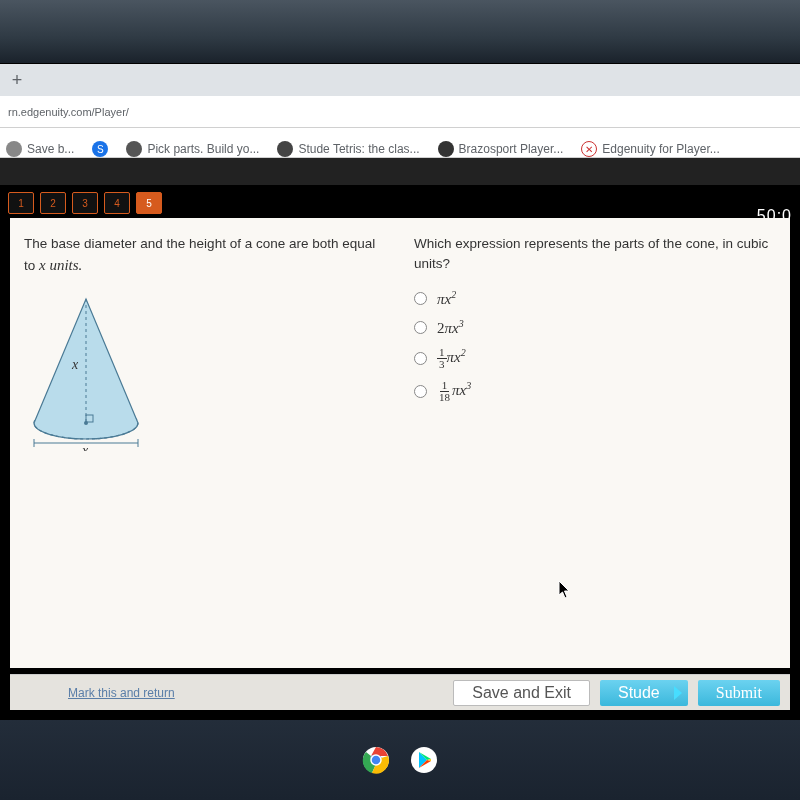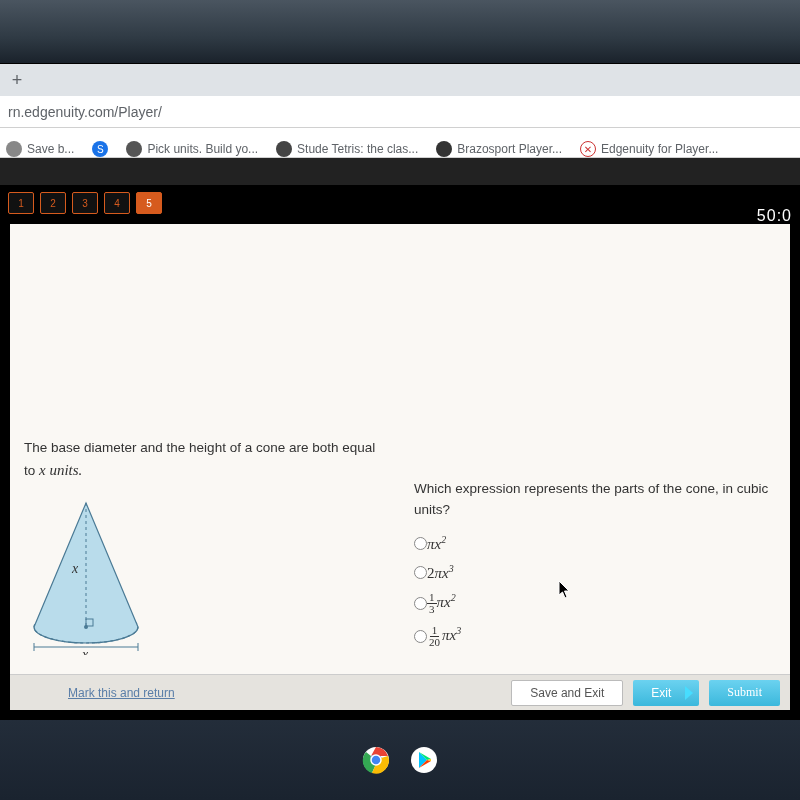--- a/index.html
+++ b/index.html
@@ -25,21 +25,21 @@
     display: flex; align-items: center; padding-left: 6px;
   }
   .new-tab {
     width: 22px; height: 22px; display: flex; align-items: center; justify-content: center;
     color: #5f6368; font-size: 18px; cursor: pointer;
   }
   .address-bar {
     position: absolute; left: 0; top: 96px; width: 800px; height: 32px;
     background: #fff; border-bottom: 1px solid #d0d0d0;
     display: flex; align-items: center; padding: 0 8px;
-    color: #5f6368; font-size: 14px;
+    color: #5f6368; font-size: 11px;
   }
   .bookmarks {
     position: absolute; left: 0; top: 128px; width: 800px; height: 30px;
     background: #fff; border-bottom: 1px solid #d0d0d0;
     display: flex; align-items: flex-end; gap: 18px; padding: 0 6px;
     color: #5f6368; font-size: 12px;
   }
   .bm-item { display: flex; align-items: center; gap: 5px; cursor: pointer; white-space: nowrap; }
   .bm-icon { width: 16px; height: 16px; border-radius: 50%; display:flex;align-items:center;justify-content:center;font-size:10px;color:#fff;}
   .app-header {
@@ -53,45 +53,45 @@
   }
   .nav-boxes { display: flex; gap: 6px; }
   .nav-box {
     width: 26px; height: 22px; border: 1px solid #d65b1e; background: #111;
     color: #d65b1e; font-size: 10px; display:flex;align-items:center;justify-content:center;
     border-radius: 2px; cursor: pointer;
   }
   .nav-box.active { background: #d65b1e; color: #fff; }
   .timer { color: #fff; font-size: 16px; letter-spacing: 1px; margin-top: 25px; }
   .content {
-    position: absolute; left: 10px; top: 224px; width: 780px; height: 450px;
-    background: #faf8f4; display: flex; align-items: flex-end;
+    position: absolute; left: 10px; top: 218px; width: 780px; height: 450px;
+    background: #faf8f4; display: flex;
   }
   .col { padding: 16px 14px; font-size: 13.5px; color: #333; }
   .col-left { width: 50%; }
   .col-right { width: 50%; }
   .prompt { line-height: 1.5; margin-bottom: 14px; }
   .cone-wrap { margin-top: 10px; }
   .options { margin-top: 12px; }
-  .opt { display: flex; align-items: center; margin: 10px 0; cursor: pointer; }
+  .opt { display: flex; align-items: center; gap: 10px; margin: 10px 0; cursor: pointer; }
   .radio { width: 13px; height: 13px; border: 1.5px solid #888; border-radius: 50%; background:#fff;}
   .math { font-family: 'Times New Roman', serif; font-style: italic; font-size: 15px; }
   sup { font-size: 10px; }
   .frac { display:inline-flex; flex-direction:column; align-items:center; font-style: normal; font-family:'Times New Roman',serif; vertical-align: middle; line-height:1; }
   .frac .n, .frac .d { font-size: 11px; padding: 0 2px;}
   .frac .n { border-bottom: 1px solid #333; }
   .footer {
     position: absolute; left: 10px; top: 674px; width: 780px; height: 36px;
     background: #e5e3de; display:flex; align-items:center; justify-content:space-between;
     padding: 0 10px; border-top:1px solid #ccc;
   }
   .mark-return { color: #5a7ea8; font-size: 12px; text-decoration: underline; cursor:pointer;margin-left:48px;}
   .btn-row { display:flex; gap:10px; align-items:center; }
   .btn {
-    height: 26px; padding: 0 18px; font-size: 12px; border-radius: 2px;
+    height: 26px; padding: 0 18px; font-size: 16px; border-radius: 2px;
     display:flex; align-items:center; justify-content:center; cursor:pointer;
   }
   .btn-save { background:#fff; border:1px solid #bbb; color:#555;}
   .btn-next { background: linear-gradient(#6bd2f0,#3bb8dc); color:#fff; position:relative; padding-right:28px;}
   .btn-next::after{content:''; position:absolute; right:6px; top:50%; transform:translateY(-50%); border-left:8px solid #3bb8dc; border-top:7px solid transparent; border-bottom:7px solid transparent; filter:brightness(1.2);}
   .btn-submit { background: linear-gradient(#6bd2f0,#3bb8dc); color:#fff;font-family:Liberation Serif, serif;}
   .cursor {
     position: absolute; left: 558px; top: 580px; width: 14px; height: 20px;
   }
   .shelf {
@@ -119,21 +119,21 @@
   <div class="bookmarks">
     <div class="bm-item">
       <span class="fav-circle" style="background:#888"></span>
       <span>Save b...</span>
     </div>
     <div class="bm-item">
       <span class="bm-icon" style="background:#1a73e8">S</span>
     </div>
     <div class="bm-item">
       <span class="fav-circle" style="background:#555"></span>
-      <span>Pick units. Build yo...</span>
+      <span>Pick parts. Build yo...</span>
     </div>
     <div class="bm-item">
       <span class="fav-circle" style="background:#444"></span>
       <span>Stude Tetris: the clas...</span>
     </div>
     <div class="bm-item">
       <span class="fav-circle" style="background:#333"></span>
       <span>Brazosport Player...</span>
     </div>
     <div class="bm-item">
@@ -197,32 +197,32 @@
           <span class="radio"></span>
           <span class="math"><span class="frac">
                 <span class="n">1</span>
                 <span class="d">3</span>
               </span><span>π</span><span>x</span><sup>2</sup></span>
         </div>
         <div class="opt">
           <span class="radio"></span>
           <span class="math"><span class="frac">
                 <span class="n">1</span>
-                <span class="d">20</span>
+                <span class="d">18</span>
               </span><span>π</span><span>x</span><sup>3</sup></span>
         </div>
       </div>
     </div>
   </div>
 
   <div class="footer">
     <span class="mark-return">Mark this and return</span>
     <div class="btn-row">
       <div class="btn btn-save">Save and Exit</div>
-      <div class="btn btn-next">Exit</div>
+      <div class="btn btn-next">Stude</div>
       <div class="btn btn-submit">Submit</div>
     </div>
   </div>
 
   <svg class="cursor" viewBox="0 0 14 20">
     <path d="M1 1 L1 15 L4.5 12 L7 18 L9 17 L6.5 11 L11 11 Z" fill="#000" stroke="#fff" stroke-width="1"></path>
   </svg>
 </div>
 
 <div class="shelf">

